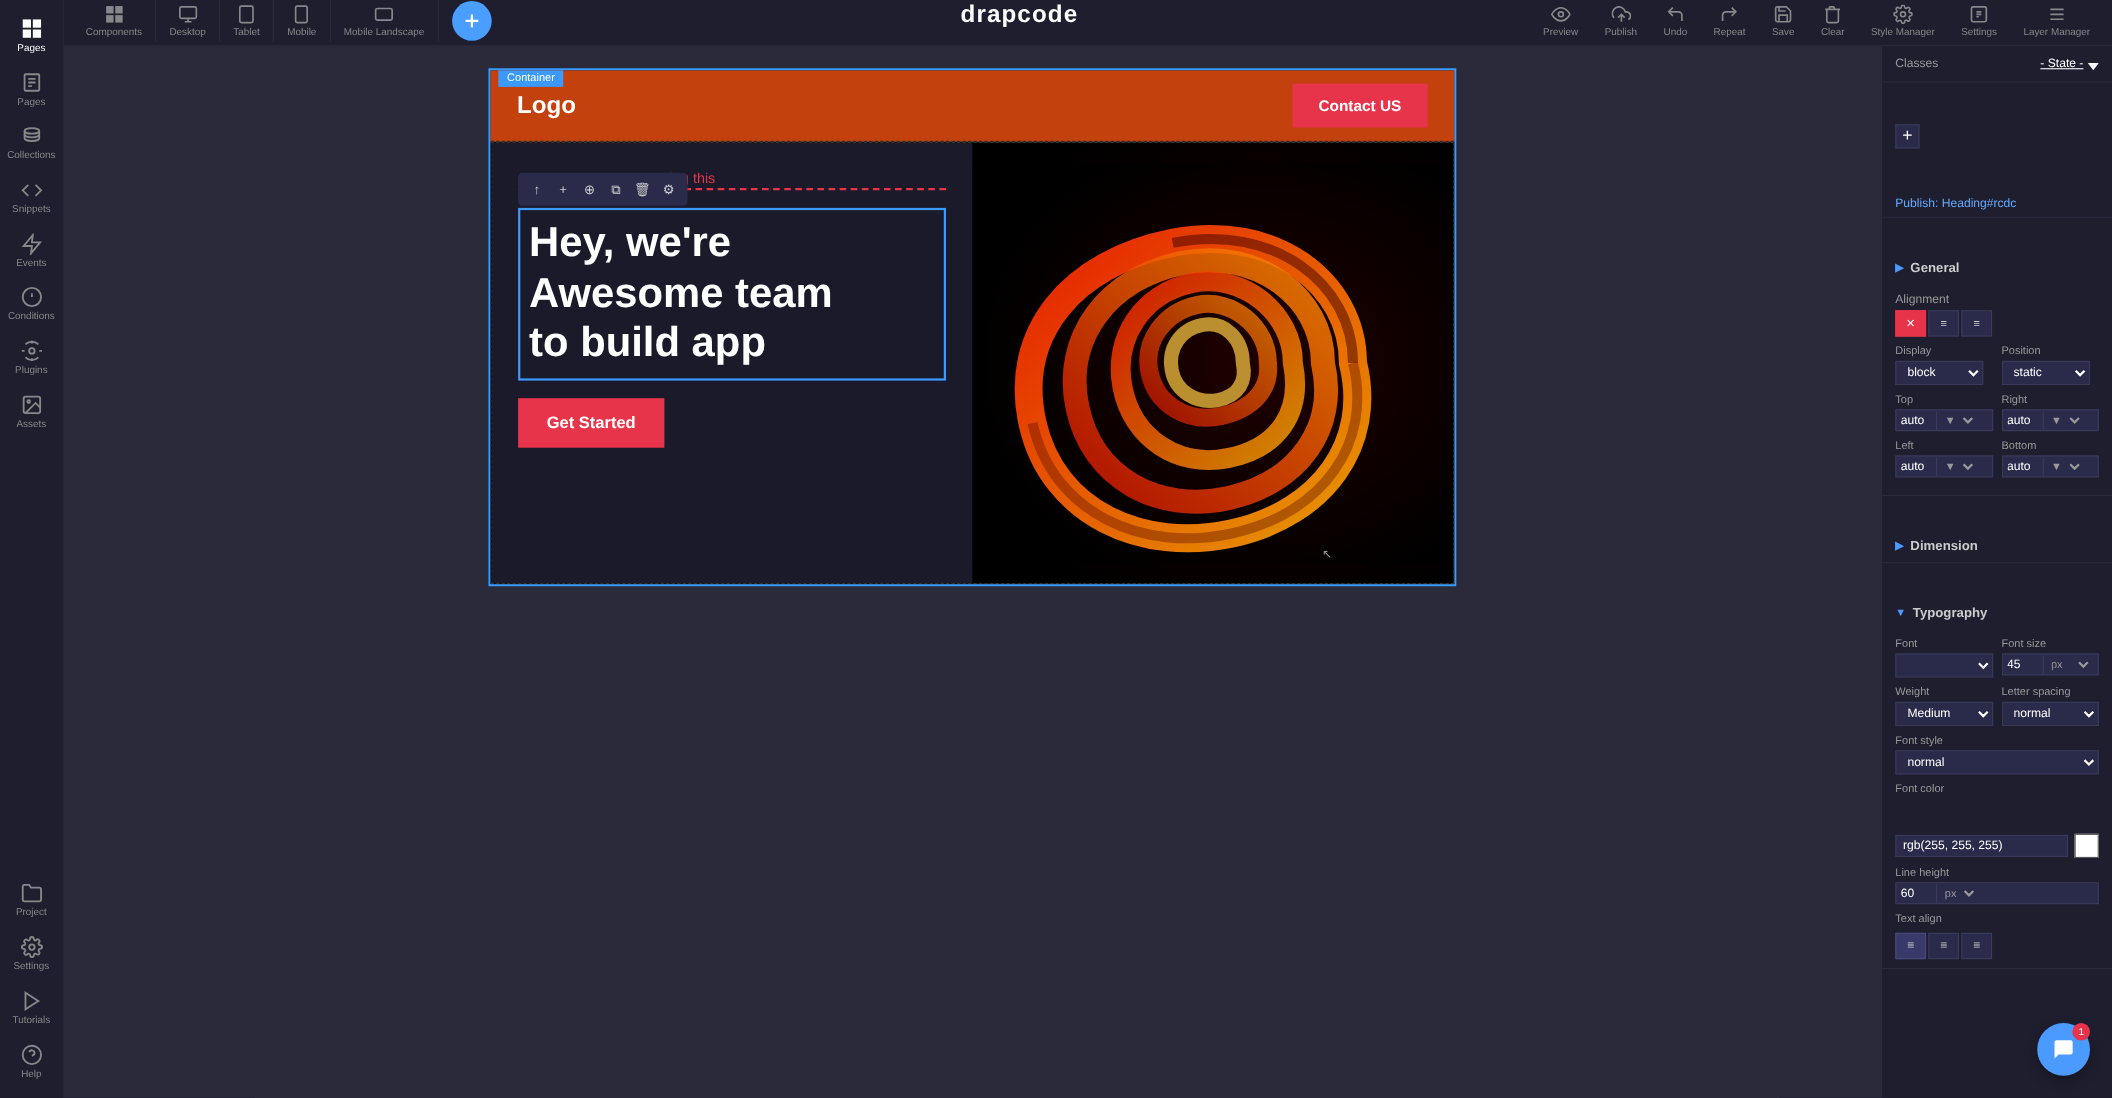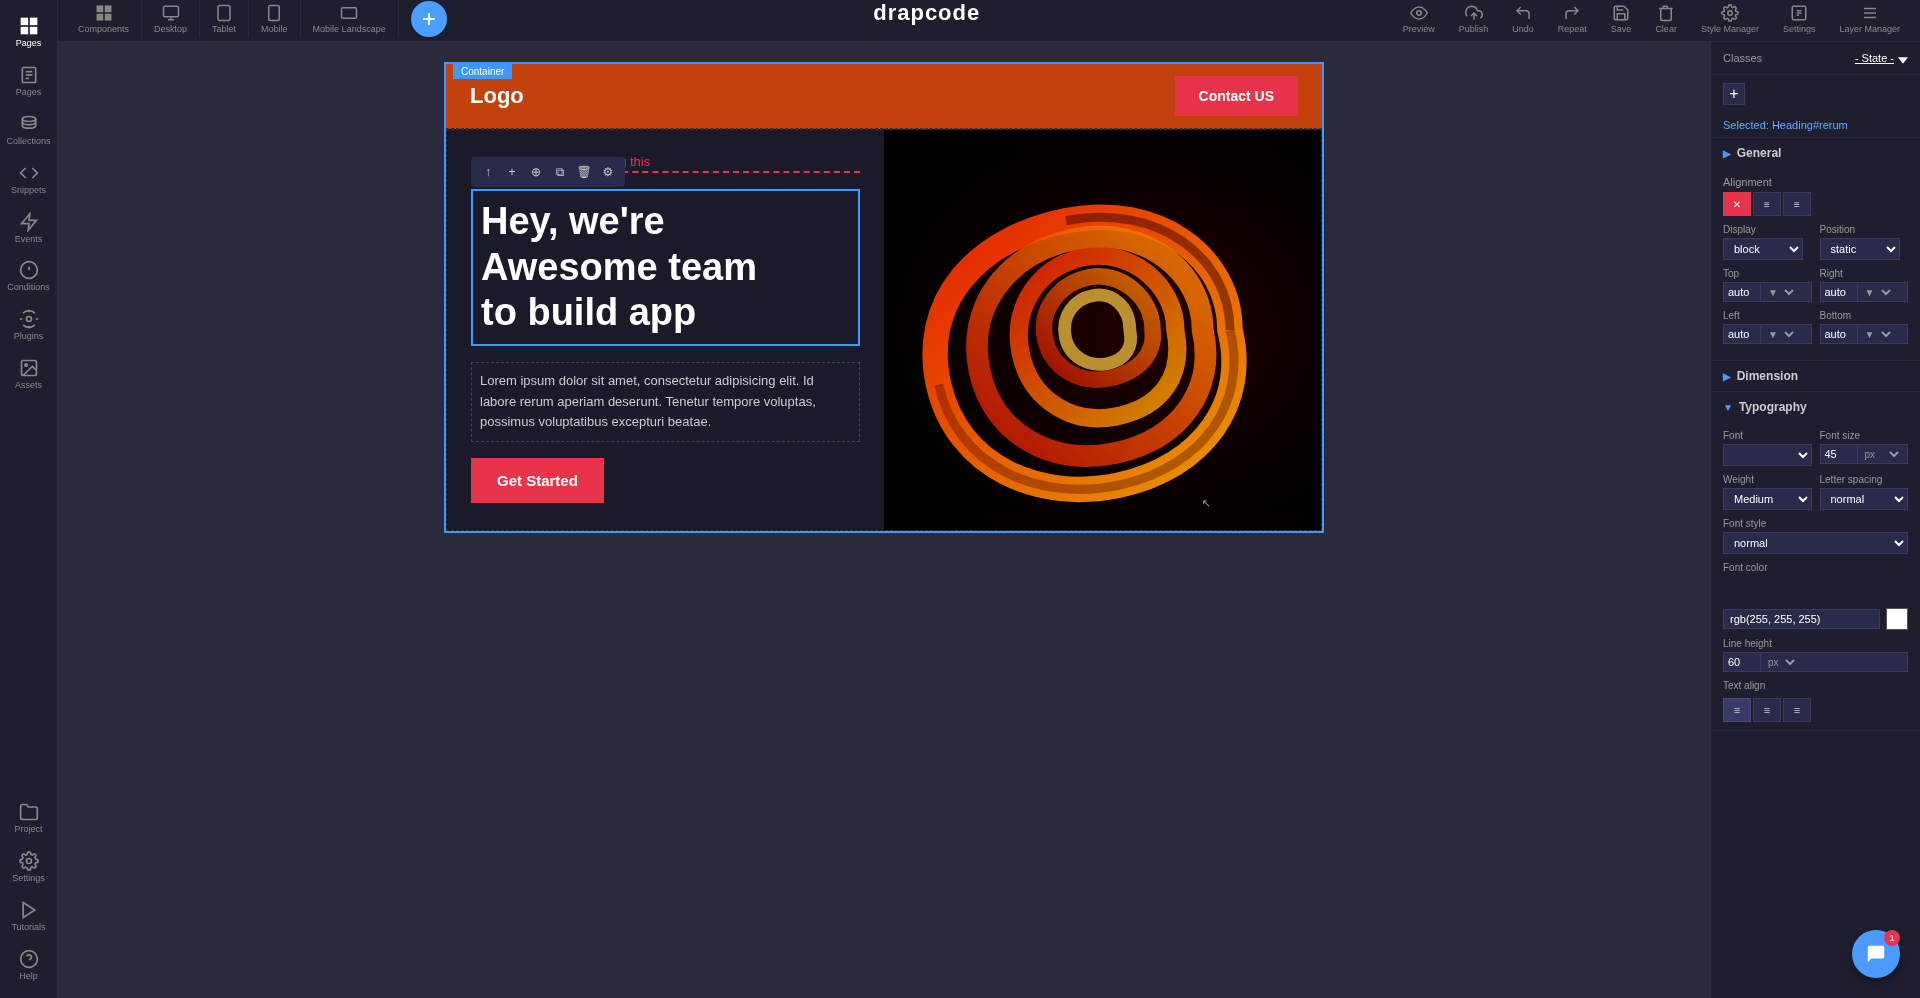--- a/index.html
+++ b/index.html
@@ -275,20 +275,21 @@
     
     .right-panel {
       width: 210px;
       background: #1e1e2e;
       padding-top: 42px;
       display: flex;
       flex-direction: column;
       border-left: 1px solid #2a2a3e;
       overflow-y: auto;
       font-size: 12px;
+      gap: 30px;
     }
     .right-panel-header {
       display: flex;
       align-items: center;
       justify-content: space-between;
       padding: 10px 12px;
       border-bottom: 1px solid #2a2a3e;
     }
     .classes-label { color: #999; font-size: 11px; }
     .state-dropdown {
@@ -734,21 +735,20 @@
               <button class="element-toolbar-btn">⊕</button>
               <button class="element-toolbar-btn">⧉</button>
               <button class="element-toolbar-btn">🗑</button>
               <button class="element-toolbar-btn">⚙</button>
             </div>
             <div class="hero-heading-wrapper">
               <div class="hero-heading">Hey, we're<br>Awesome team<br>to build app</div>
             </div>
           </div>
 
-          <div class="hero-para">Lorem ipsum dolor sit amet, consectetur adipisicing elit. Id labore rerum aperiam deserunt. Tenetur tempore voluptas, possimus voluptatibus excepturi beatae.</div>
           <button class="get-started-btn">Get Started</button>
         </div>
 
         <div class="hero-right">
           <div class="spiral-img">
             <svg class="spiral-svg" viewBox="0 0 480 400" xmlns="http://www.w3.org/2000/svg">
               <defs>
                 <radialGradient id="bg-grad" cx="60%" cy="50%" r="60%">
                   <stop offset="0%" stop-color="#200000"></stop>
                   <stop offset="100%" stop-color="#000000"></stop>
@@ -796,21 +796,21 @@
       <svg viewBox="0 0 12 8" fill="currentColor" width="10" height="7">
           <path d="M0 0l6 8 6-8z"></path>
         </svg>
     </div>
   </div>
 
   <div class="add-class-btn">
     <span>+</span>
   </div>
 
-  <div class="selected-info">Selected: Heading#rerum</div>
+  <div class="selected-info">Publish: Heading#rcdc</div>
 
   <div class="panel-section">
     <div class="panel-section-header">
       <span class="chevron">▶</span>
       <span>General</span>
     </div>
     <div class="panel-body">
 
       <div class="prop-label">Alignment</div>
       <div class="align-group" style="margin-top:4px;">

